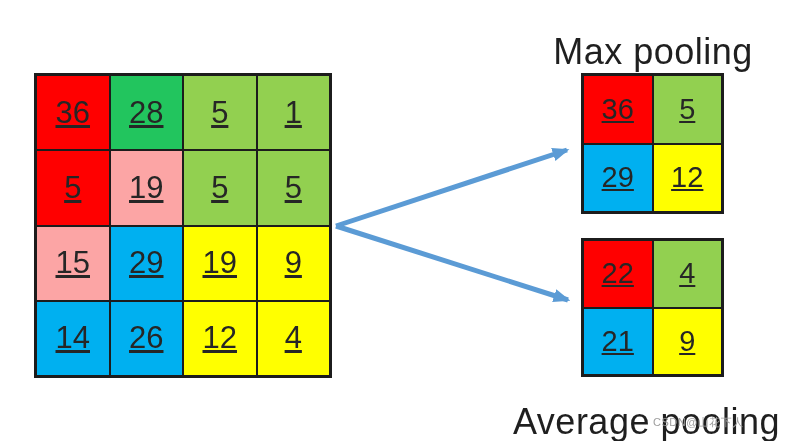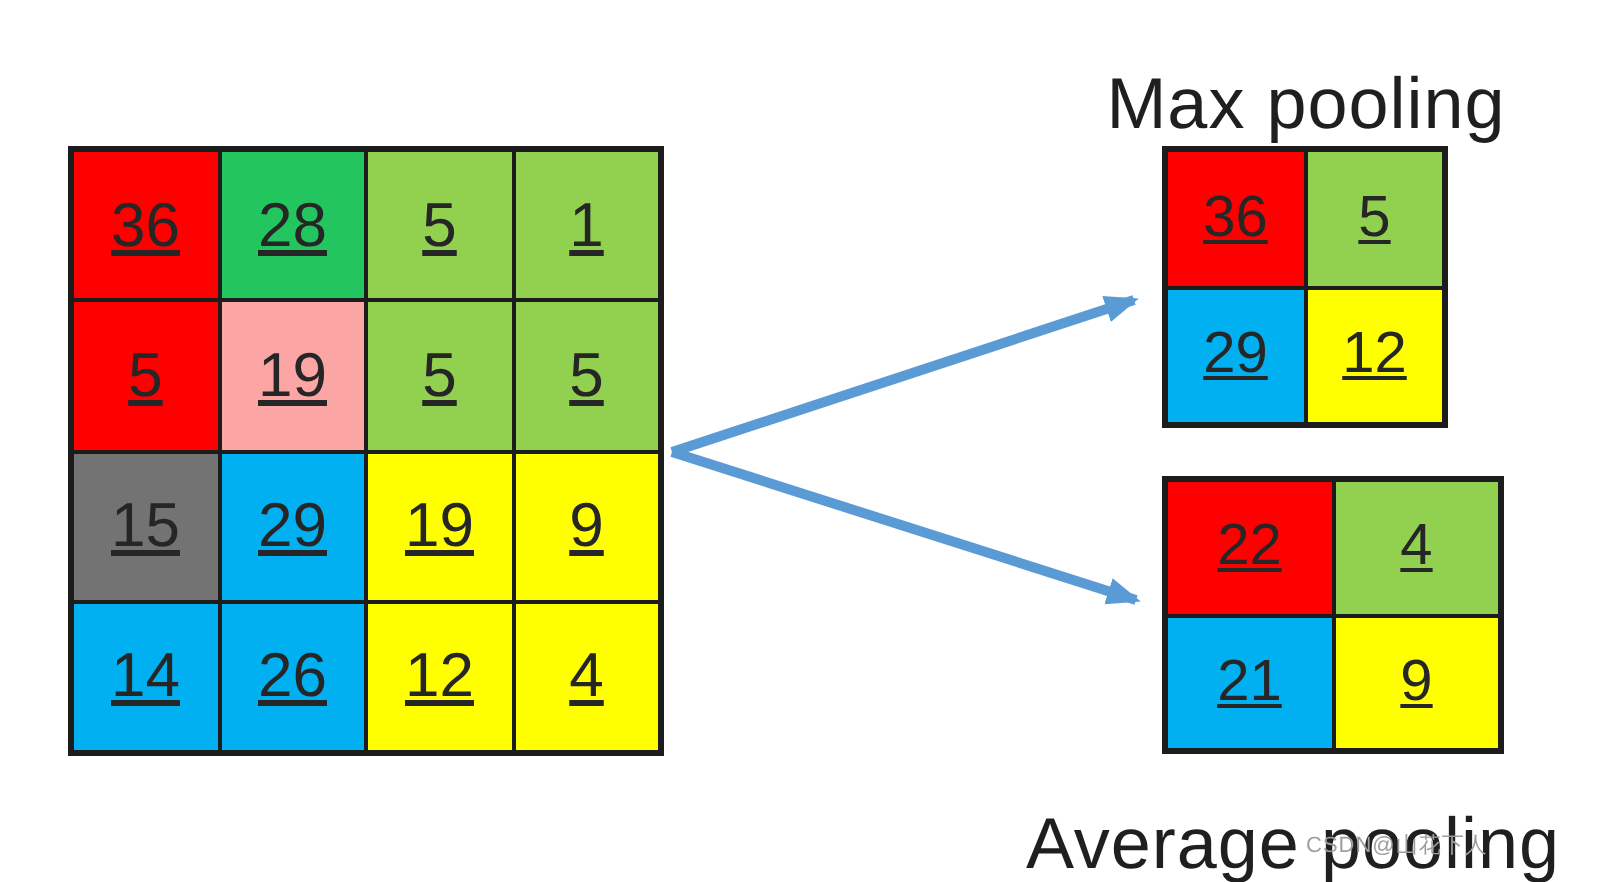--- a/index.html
+++ b/index.html
@@ -37,21 +37,21 @@
   }
   #input-grid .cell { font-size: 31px; }
   #max-grid {
     left: 581px; top: 73px;
     width: 143px; height: 141px;
     grid-template-columns: repeat(2, 1fr);
     grid-template-rows: repeat(2, 1fr);
   }
   #avg-grid {
     left: 581px; top: 238px;
-    width: 171px; height: 139px;
+    width: 143px; height: 139px;
     grid-template-columns: repeat(2, 1fr);
     grid-template-rows: repeat(2, 1fr);
   }
   #max-grid .cell, #avg-grid .cell { font-size: 29px; }
   .pool-title {
     position: absolute;
     text-align: center;
     font-size: 36px;
     color: #1f1f1f;
     white-space: nowrap;
@@ -88,21 +88,21 @@
 
   <div id="input-grid" class="pool-grid">
       <div class="cell" style="background: rgb(255, 0, 0);">36</div>
       <div class="cell" style="background: #22c55e;">28</div>
       <div class="cell" style="background: rgb(146, 208, 80);">5</div>
       <div class="cell" style="background: rgb(146, 208, 80);">1</div>
       <div class="cell" style="background: rgb(255, 0, 0);">5</div>
       <div class="cell" style="background: #fca5a5;">19</div>
       <div class="cell" style="background: rgb(146, 208, 80);">5</div>
       <div class="cell" style="background: rgb(146, 208, 80);">5</div>
-      <div class="cell" style="background: #737373;">15</div>
+      <div class="cell" style="background: #fca5a5;">15</div>
       <div class="cell" style="background: rgb(0, 176, 240);">29</div>
       <div class="cell" style="background: rgb(255, 255, 0);">19</div>
       <div class="cell" style="background: rgb(255, 255, 0);">9</div>
       <div class="cell" style="background: rgb(0, 176, 240);">14</div>
       <div class="cell" style="background: rgb(0, 176, 240); text-align: center;">26</div>
       <div class="cell" style="background: rgb(255, 255, 0);">12</div>
       <div class="cell" style="background: rgb(255, 255, 0);">4</div>
     </div>
 
   <svg id="arrows" viewBox="0 0 810 441" xmlns="http://www.w3.org/2000/svg">

